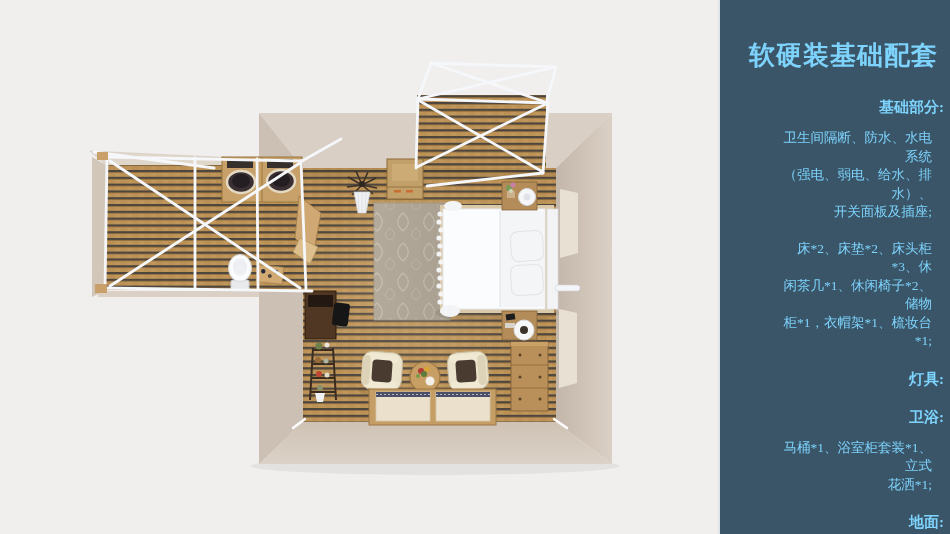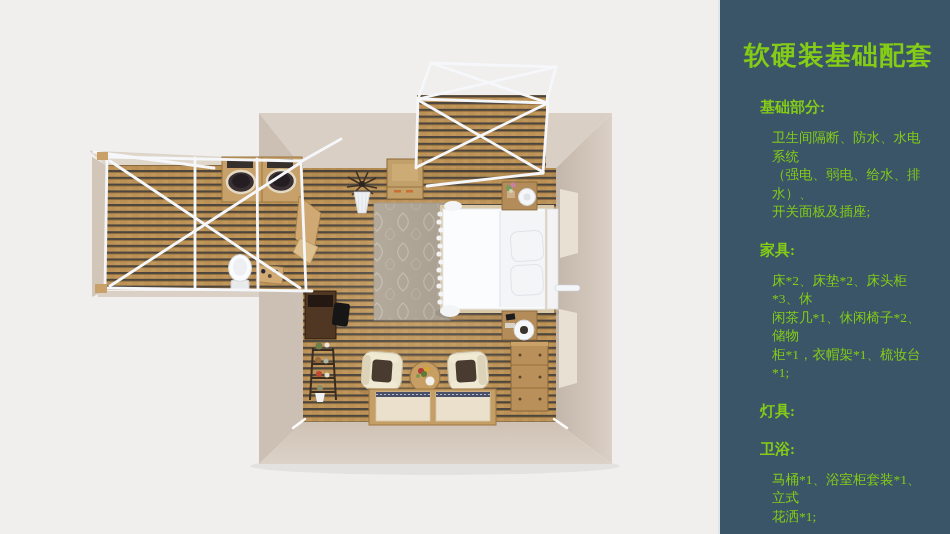--- a/index.html
+++ b/index.html
@@ -270,31 +270,30 @@
         <path d="M548 103 L417 167"></path>
       <path d="M543 173 L427 186"></path>
     </g>
 
     <g stroke="#fdfdfe" stroke-width="2.5" stroke-linecap="round">
       <path d="M293 428 L305 419"></path>
         <path d="M554 419 L567 428"></path>
     </g>
   </svg>
 
-  <aside class="sidebar" style="background: rgb(58, 85, 104); color: #84cc16;">
+  <aside class="sidebar" style="background: rgb(58, 85, 104); color: #7dd3fc; text-align: right;">
     <h1 class="panel-title">软硬装基础配套</h1>
     <div>
       <section class="sec">
         <h2>基础部分:</h2>
         <p>卫生间隔断、防水、水电系统
 （强电、弱电、给水、排水）、
 开关面板及插座;</p>
       </section>
       <section class="sec">
-        <h2>家具:</h2>
         <p>床*2、床垫*2、床头柜*3、休
 闲茶几*1、休闲椅子*2、储物
 柜*1，衣帽架*1、梳妆台*1;</p>
       </section>
       <section class="sec">
         <h2>灯具:</h2>
       </section>
       <section class="sec">
         <h2>卫浴:</h2>
         <p>马桶*1、浴室柜套装*1、立式

